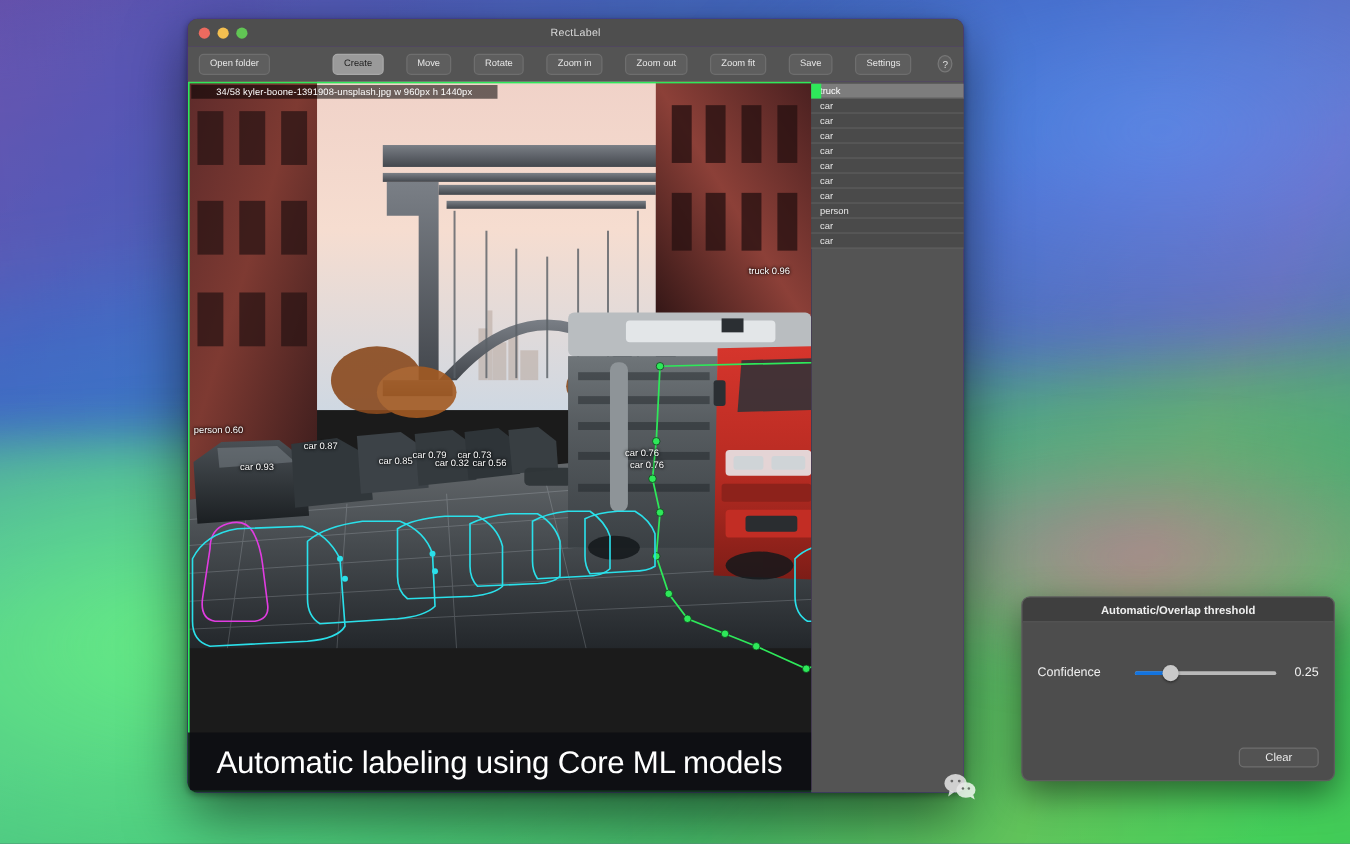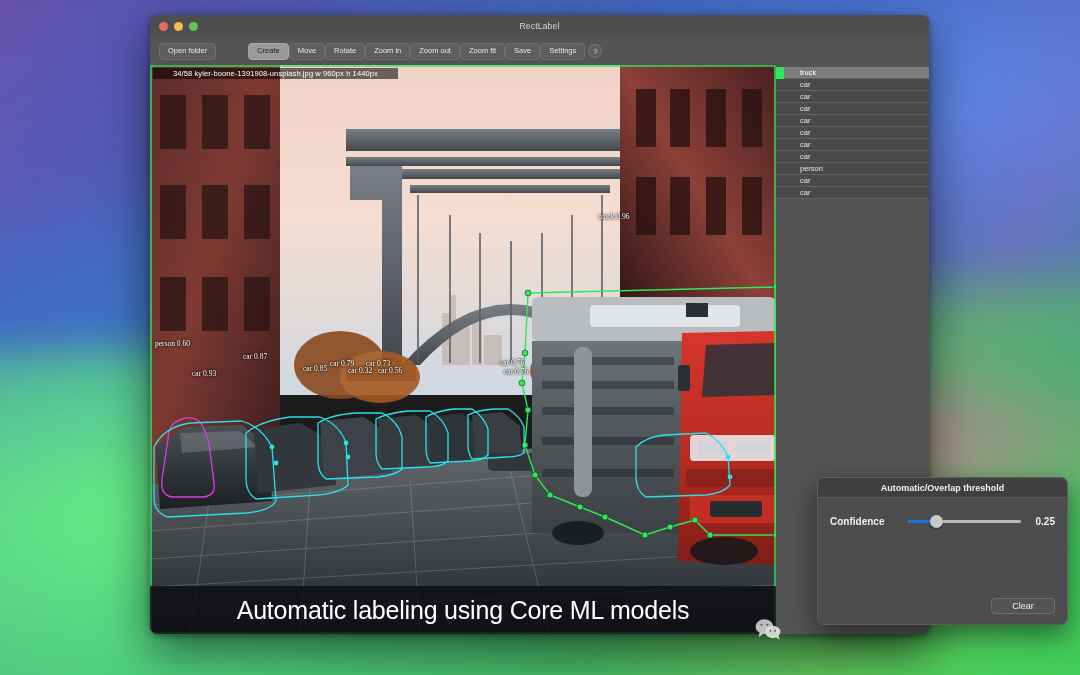--- a/index.html
+++ b/index.html
@@ -48,21 +48,21 @@
   }
   .wp-glow-blue {
     position: absolute; right: -10%; top: -12%; width: 60%; height: 55%;
     background: radial-gradient(ellipse at 60% 50%, rgba(70,130,230,.85), rgba(70,130,230,0) 70%);
     filter: blur(22px);
   }
 
   
   #app-window {
     position: absolute; left: 150px; top: 15px;
-    width: 779px; height: 619px;
+    width: 621px; height: 619px;
     background: #4c1d95; border-radius: 8px;
     box-shadow: 0 18px 48px rgba(0,0,0,.55), 0 2px 6px rgba(0,0,0,.4);
     overflow: hidden;
   }
   .titlebar {
     position: relative; height: 22px; background: #4e4e4e;
     display: flex; align-items: center;
   }
   .traffic { display: flex; gap: 6px; margin-left: 9px; }
   .tl { width: 9px; height: 9px; border-radius: 50%; }
@@ -70,21 +70,21 @@
   .tl-yellow { background: #f4bf50; }
   .tl-green { background: #61c554; }
   .win-title {
     position: absolute; left: 0; right: 0; text-align: center;
     font-size: 8.5px; color: #d8d8d8; letter-spacing: .2px;
   }
 
   
   .toolbar {
     height: 28px; background: #545454;
-    display: flex; align-items: center; gap: 0;
+    display: flex; align-items: center; gap: 18px;
     padding: 0 9px;
   }
   .tbtn {
     height: 17px; padding: 0 8px; border-radius: 4px;
     background: #5e5e5e; border: .7px solid #6e6e6e;
     color: #e6e6e6; font-size: 7.5px; line-height: 16px;
     display: inline-flex; align-items: center; white-space: nowrap;
     cursor: default;
   }
   .tbtn.active { background: #9a9a9a; color: #1e1e1e; border-color: #a8a8a8; margin-left: 32px; }
@@ -107,53 +107,53 @@
     background: rgba(0,0,0,.55); color: #fff;
     font-size: 7.5px; padding: 1px 20px; letter-spacing: .1px;
     white-space: nowrap;
   }
 
   svg.overlay { position: absolute; inset: 0; width: 626px; height: 569px; z-index: 20; }
 
   .det-label {
     position: absolute; z-index: 25; color: #fff;
     font-size: 7.5px; text-shadow: 0 0 2px #000, 0 0 3px #000;
-    white-space: nowrap; pointer-events: none; font-family: Liberation Serif, serif;
+    white-space: nowrap; pointer-events: none;
   }
 
   .caption {
     position: absolute; left: 0; right: 0; bottom: 0; z-index: 28;
     height: 48px; background: rgba(12,14,18,.82);
     display: flex; align-items: center; justify-content: center;
     color: #fff; font-size: 25px; font-weight: 300; letter-spacing: -.2px;
   }
 
   
   .sidebar { width: 153px; background: #545454; padding-top: 2px; }
   .label-row {
     position: relative; height: 12px; display: flex; align-items: center;
     border-bottom: .7px solid #606060; background: #4a4a4a;
-    padding-left: 24px; color: #e7e7e7; font-size: 7.5px;
+    padding-left: 7px; color: #e7e7e7; font-size: 7.5px;
   }
   .label-row.selected { background: #7d7d7d; color: #fff; }
   .swatch { position: absolute; left: 0; top: 0; width: 8px; height: 12px; }
 
   
   #threshold-panel {
     position: absolute; left: 817px; top: 477px;
     width: 251px; height: 148px; border-radius: 7px;
     background: #4d4d4d; border: .7px solid #5d5d5d;
     box-shadow: 0 10px 28px rgba(0,0,0,.5); overflow: hidden;
   }
   .tp-header {
     height: 20px; background: #3f3f3f; border-bottom: .7px solid #5a5a5a;
     display: flex; align-items: center; justify-content: center;
     color: #efefef; font-size: 9px; font-weight: bold;
   }
-  .tp-body { padding: 5px 12px 0 12px; font-weight: bold; }
+  .tp-body { padding: 22px 12px 0 12px; }
   .slider-row { display: flex; align-items: center; height: 28px; margin-top: 4px; }
   .slider-label { width: 78px; color: #f0f0f0; font-size: 10px; }
   .slider-track {
     position: relative; flex: 1; height: 3px; border-radius: 2px;
     background: #b9b9b9;
   }
   .slider-fill { position: absolute; left: 0; top: 0; height: 3px; border-radius: 2px; background: #1374e0; }
   .slider-knob {
     position: absolute; top: -5px; width: 13px; height: 13px;
     border-radius: 50%; background: #c9c9c9;

